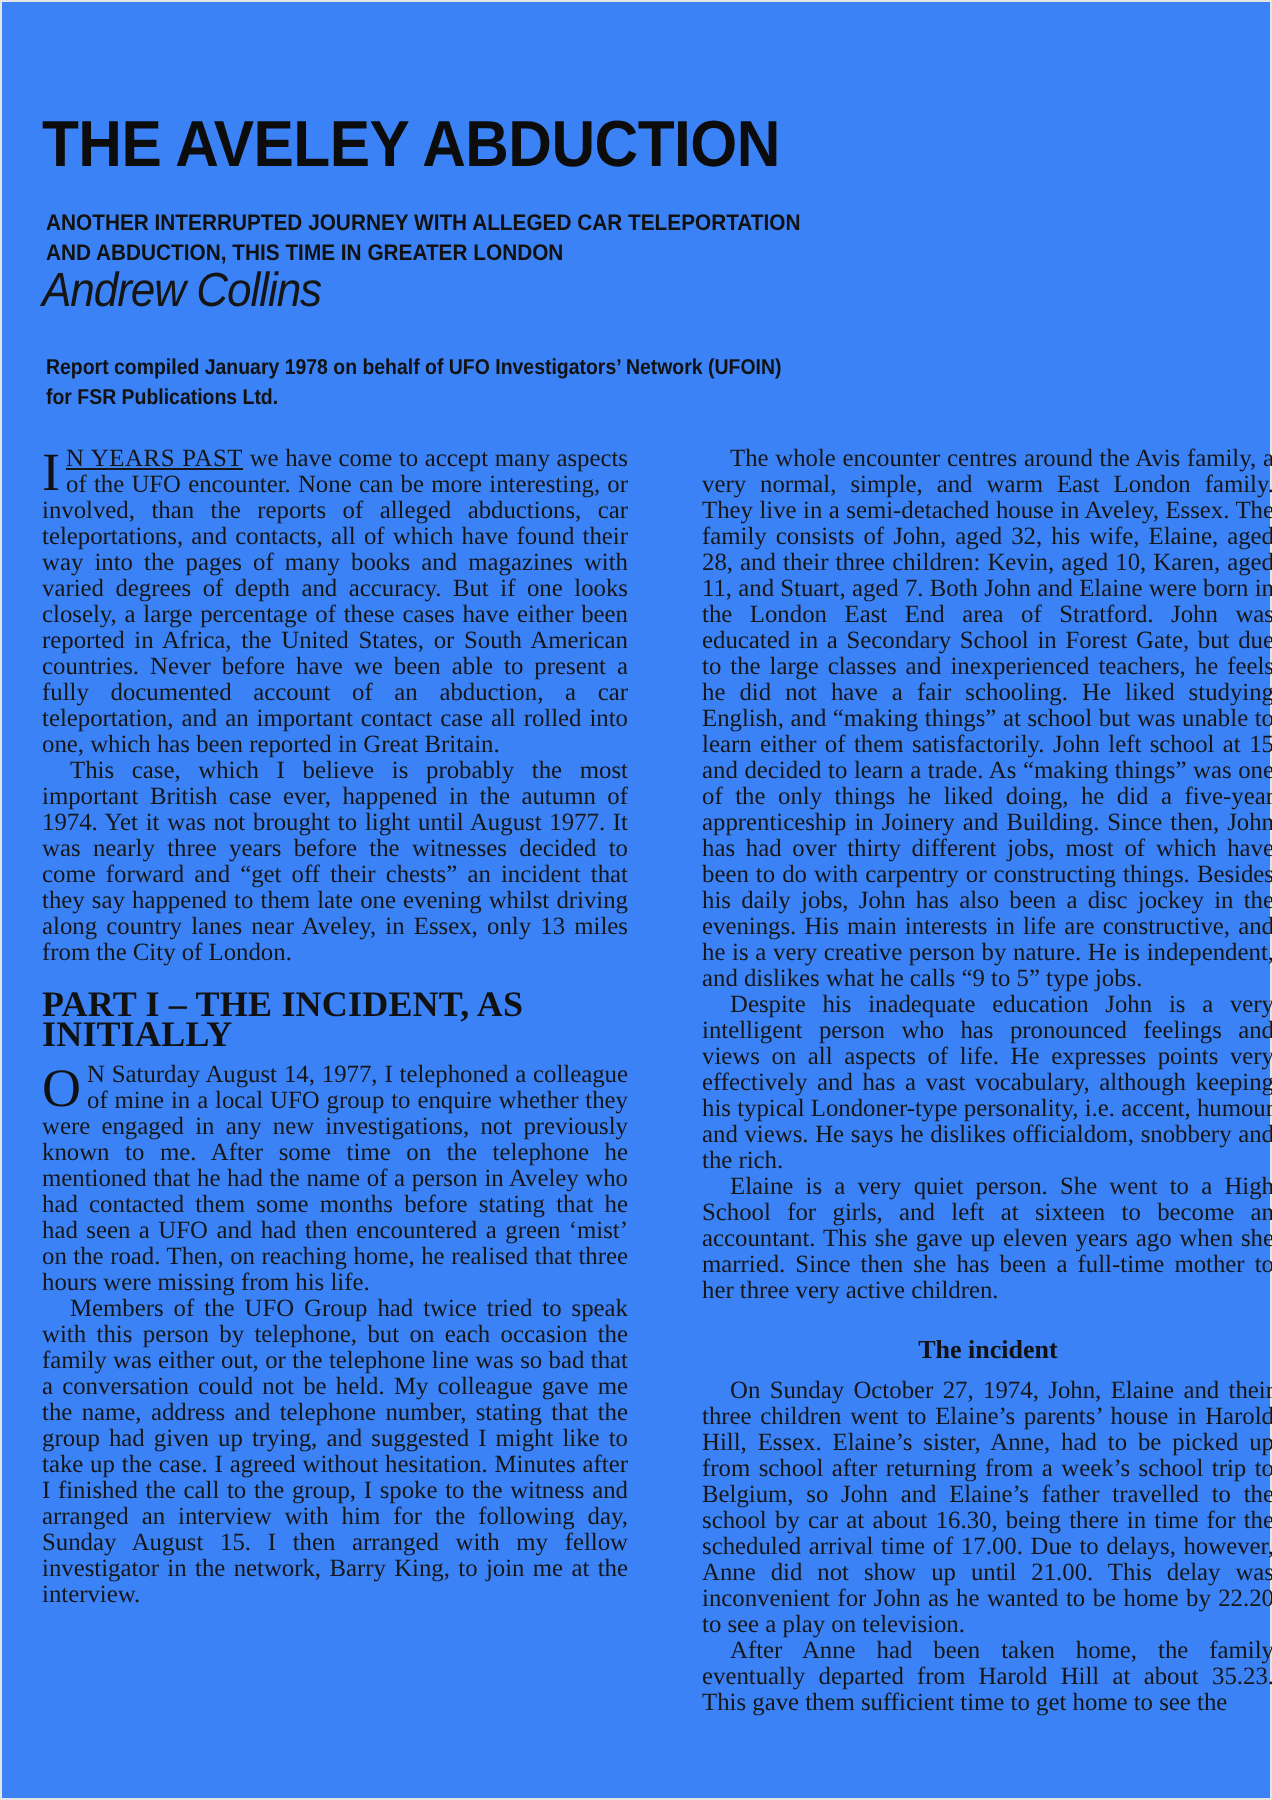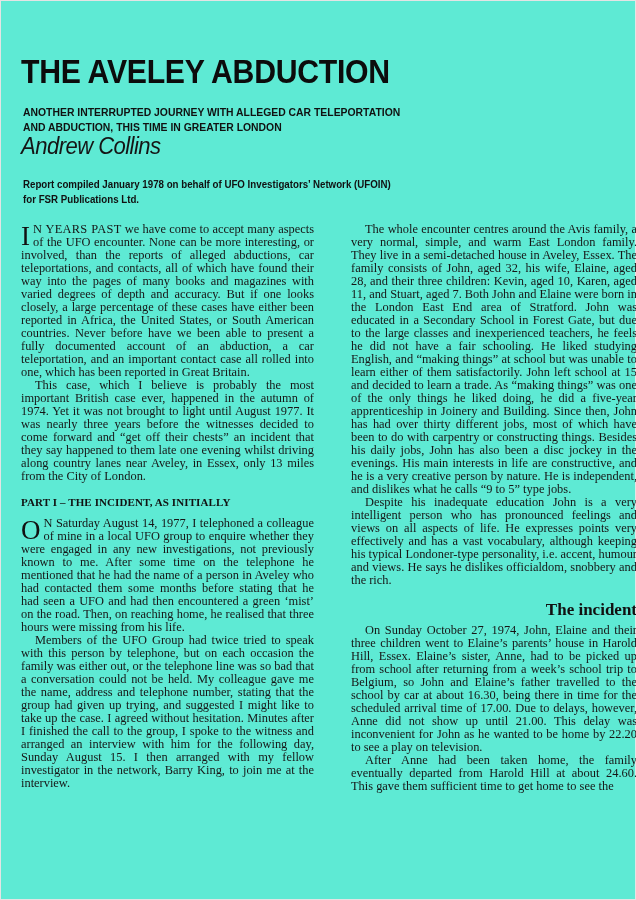--- a/index.html
+++ b/index.html
@@ -4,21 +4,21 @@
   <style>
     html, body { margin: 0; padding: 0; }
     body {
       width: 636px; height: 900px; overflow: hidden;
       background: #ffffff;
       position: relative;
     }
     .page {
       position: absolute; left: 0; top: 0; width: 634px; height: 898px;
       border: 1px solid #e4e4e4;
-      background: #5eead4;
+      background: #3b82f6;
     }
     .title {
       position: absolute; left: 20px; top: 52px;
       font-family: "Liberation Sans", sans-serif;
       font-weight: bold; font-size: 32.5px; letter-spacing: -0.3px;
       color: #0c0c0c; margin: 0; line-height: 38px;
       transform: scaleX(0.93); transform-origin: left top;
     }
     .subtitle {
       position: absolute; left: 22px; top: 104px;
@@ -52,32 +52,32 @@
     }
     .col.left { left: 20px; width: 293px; }
     .col.right { left: 350px; width: 286px; }
     .col p { margin: 0; text-indent: 14px; hyphens: none; }
     .dropcap-para { text-indent: 0 !important; }
     .dropcap {
       float: left; font-size: 27px; line-height: 22px;
       margin: 2px 3px 0 0; padding: 0; font-weight: normal;
       color: #111;
     }
-    .smallcaps-lead { letter-spacing: 0.3px; }
+    .smallcaps-lead { letter-spacing: 0.3px; text-decoration: underline; }
     .section-heading {
       font-family: "Liberation Serif", serif;
-      font-weight: bold; font-size: 11px; line-height: 14.5px;
+      font-weight: bold; font-size: 18px; line-height: 14.5px;
       margin: 12px 0 7px 0; color: #111; text-align: left;
       letter-spacing: 0.1px;
     }
     .section-heading .line2 { display: block; padding-left: 23px; }
     .sub-heading {
       font-family: "Liberation Serif", serif;
-      font-weight: bold; font-size: 17px; line-height: 14px;
-      text-align: right; margin: 16px 0 7px 0; color: #111;
+      font-weight: bold; font-size: 13px; line-height: 14px;
+      text-align: center; margin: 16px 0 7px 0; color: #111;
     }
   </style>
 </head>
 <body>
 
 <div class="page">
 
   <h1 class="title">THE AVELEY ABDUCTION</h1>
 
   <div class="subtitle">
@@ -104,20 +104,21 @@
 
     <p class="dropcap-para">
       <span class="dropcap">O</span><span>N</span><span> Saturday August 14, 1977, I telephoned a colleague of mine in a local UFO group to enquire whether they were engaged in any new investigations, not previously known to me. After some time on the telephone he mentioned that he had the name of a person in Aveley who had contacted them some months before stating that he had seen a UFO and had then encountered a green ‘mist’ on the road. Then, on reaching home, he realised that three hours were missing from his life.</span>
     </p>
     <p>Members of the UFO Group had twice tried to speak with this person by telephone, but on each occasion the family was either out, or the telephone line was so bad that a conversation could not be held. My colleague gave me the name, address and telephone number, stating that the group had given up trying, and suggested I might like to take up the case. I agreed without hesitation. Minutes after I finished the call to the group, I spoke to the witness and arranged an interview with him for the following day, Sunday August 15. I then arranged with my fellow investigator in the network, Barry King, to join me at the interview.</p>
   </div>
 
   <div class="col right">
     <p>The whole encounter centres around the Avis family, a very normal, simple, and warm East London family. They live in a semi-detached house in Aveley, Essex. The family consists of John, aged 32, his wife, Elaine, aged 28, and their three children: Kevin, aged 10, Karen, aged 11, and Stuart, aged 7. Both John and Elaine were born in the London East End area of Stratford. John was educated in a Secondary School in Forest Gate, but due to the large classes and inexperienced teachers, he feels he did not have a fair schooling. He liked studying English, and “making things” at school but was unable to learn either of them satisfactorily. John left school at 15 and decided to learn a trade. As “making things” was one of the only things he liked doing, he did a five-year apprenticeship in Joinery and Building. Since then, John has had over thirty different jobs, most of which have been to do with carpentry or constructing things. Besides his daily jobs, John has also been a disc jockey in the evenings. His main interests in life are constructive, and he is a very creative person by nature. He is independent, and dislikes what he calls “9 to 5” type jobs.</p>
     <p>Despite his inadequate education John is a very intelligent person who has pronounced feelings and views on all aspects of life. He expresses points very effectively and has a vast vocabulary, although keeping his typical Londoner-type personality, i.e. accent, humour and views. He says he dislikes officialdom, snobbery and the rich.</p>
+    <p>Elaine is a very quiet person. She went to a High School for girls, and left at sixteen to become an accountant. This she gave up eleven years ago when she married. Since then she has been a full-time mother to her three very active children.</p>
 
     <div class="sub-heading">The incident</div>
 
     <p>On Sunday October 27, 1974, John, Elaine and their three children went to Elaine’s parents’ house in Harold Hill, Essex. Elaine’s sister, Anne, had to be picked up from school after returning from a week’s school trip to Belgium, so John and Elaine’s father travelled to the school by car at about 16.30, being there in time for the scheduled arrival time of 17.00. Due to delays, however, Anne did not show up until 21.00. This delay was inconvenient for John as he wanted to be home by 22.20 to see a play on television.</p>
-    <p>After Anne had been taken home, the family eventually departed from Harold Hill at about 24.60. This gave them sufficient time to get home to see the</p>
+    <p>After Anne had been taken home, the family eventually departed from Harold Hill at about 35.23. This gave them sufficient time to get home to see the</p>
   </div>
 
 </div>
 
 </body></html>

